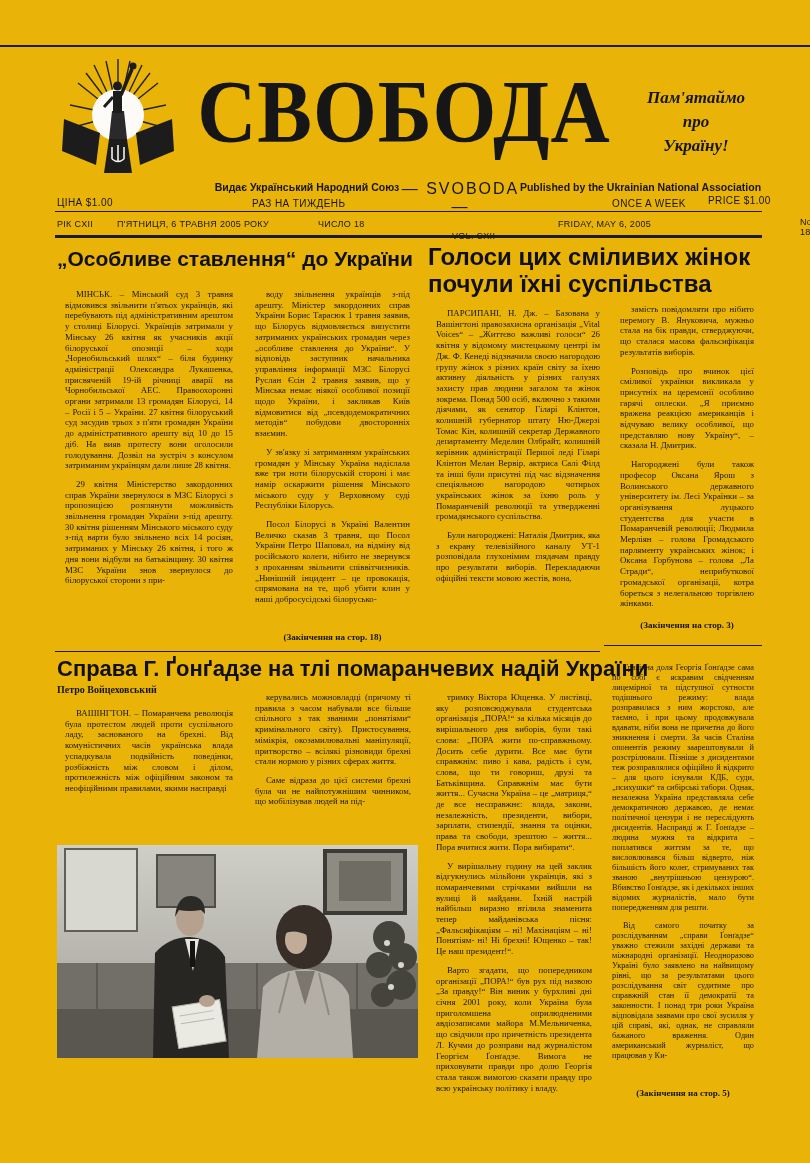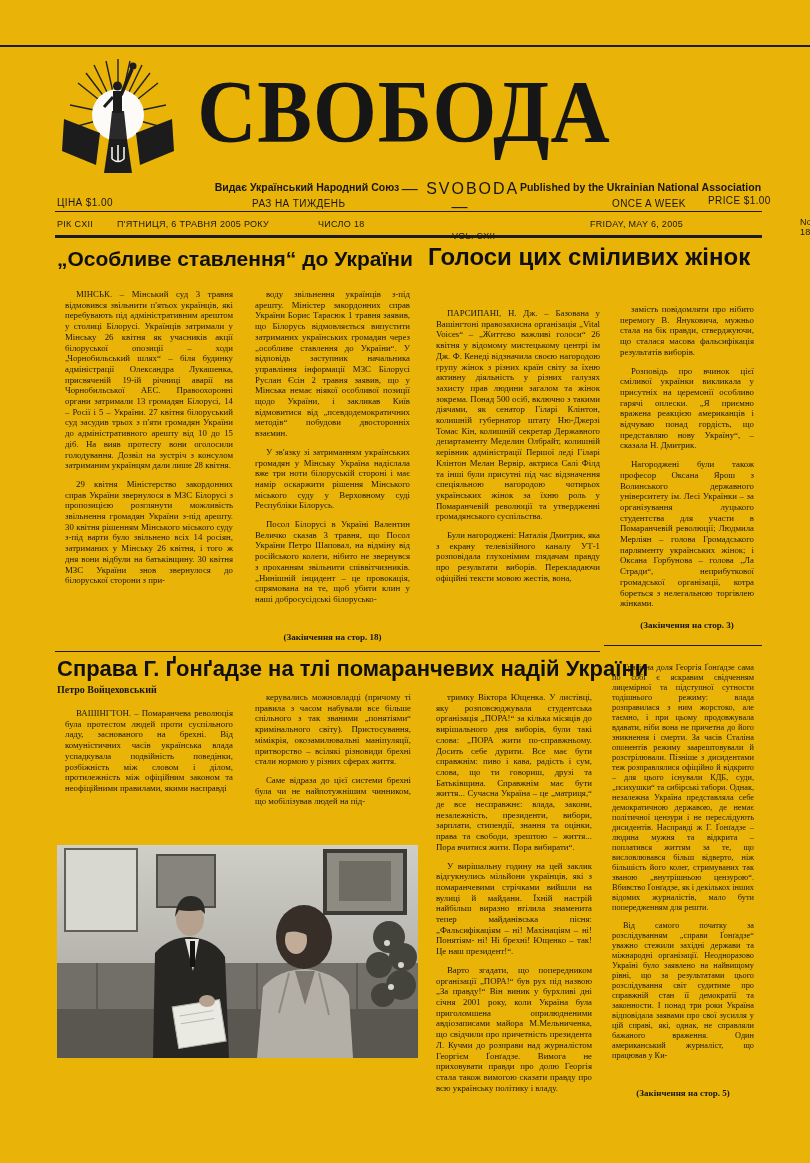--- a/index.html
+++ b/index.html
@@ -76,65 +76,71 @@
         <path d="M54,92 v12"></path>
           <path d="M60,90 v16"></path>
           <path d="M66,92 v12"></path>
         <path d="M54,104 q6,5 12,0"></path>
       </g>
     </svg>
   </div>
 
   <div class="abs np-title" style="left:182px;top:58px;width:444px;">СВОБОДА</div>
 
+  <div class="abs motto" style="left:632px;top:86px;width:128px;">
+    <div>Пам'ятаймо</div>
+    <div>про</div>
+    <div>Україну!</div>
+  </div>
 
   <div class="abs pub-ua" style="left:192px;top:181px;width:230px;">Видає Український Народний Союз</div>
   <div class="abs svoboda-latin" style="left:398px;top:180px;width:125px;">— SVOBODA —</div>
   <div class="abs pub-en" style="left:518px;top:181px;width:245px;">Published by the Ukrainian National Association</div>
 
   <div class="abs smallcap" style="left:57px;top:197px;">ЦІНА $1.00</div>
   <div class="abs smallcap" style="left:252px;top:198px;">РАЗ НА ТИЖДЕНЬ</div>
   <div class="abs smallcap" style="left:612px;top:198px;">ONCE A WEEK</div>
   <div class="abs smallcap" style="left:708px;top:195px;">PRICE $1.00</div>
 
   <div class="rule" style="left:55px;top:211px;width:707px;height:1px;"></div>
   <div class="dateline">
     <span class="abs" style="left:57px;top:219px;">РІК CXII</span>
     <span class="abs" style="left:117px;top:219px;">П'ЯТНИЦЯ, 6 ТРАВНЯ 2005 РОКУ</span>
     <span class="abs" style="left:318px;top:219px;">ЧИСЛО 18</span>
     <span class="abs" style="left:452px;top:217px;margin-top:14px;">VOL. CXII</span>
-    <span class="abs" style="left:558px;top:219px;margin-left:32px;">FRIDAY, MAY 6,  2005</span>
+    <span class="abs" style="left:558px;top:219px;">FRIDAY, MAY 6,  2005</span>
     <span class="abs" style="left:757px;top:217px;padding-left:43px;">No. 18</span>
   </div>
   <div class="rule" style="left:55px;top:235px;width:707px;height:3px;"></div>
 
   <div class="abs hl hl1" style="left:57px;top:247px;width:362px;">„Особливе ставлення“ до України</div>
 
   <div class="body-col" style="left:57px;top:281px;width:184px;height:366px;">
     <p>МІНСЬК. – Мінський суд 3 травня відмовився звільнити п'ятьох українців, які перебувають під адміністративним арештом у столиці Білорусі. Українців затримали у Мінську 26 квітня як учасників акції білоруської опозиції – ходи „Чорнобильський шлях“ – біля будинку адміністрації Олександра Лукашенка, присвяченій 19-ій річниці аварії на Чорнобильської АЕС. Правоохоронні органи затримали 13 громадян Білорусі, 14 – Росії і 5 – України. 27 квітня білоруський суд засудив трьох з п'яти громадян України до адміністративного арешту від 10 до 15 діб. На вияв протесту вони оголосили голодування. Дозвіл на зустріч з консулом затриманим українцям дали лише 28 квітня.</p>
     <p>29 квітня Міністерство закордонних справ України звернулося в МЗС Білорусі з пропозицією розглянути можливість звільнення громадян України з-під арешту. 30 квітня рішенням Мінського міського суду з-під варти було звільнено всіх 14 росіян, затриманих у Мінську 26 квітня, і того ж дня вони відбули на батьківщину. 30 квітня МЗС України знов звернулося до білоруської сторони з при-</p>
   </div>
   <div class="body-col" style="left:247px;top:281px;width:171px;height:342px;">
     <p>воду звільнення українців з-під арешту. Міністер закордонних справ України Борис Тарасюк 1 травня заявив, що Білорусь відмовляється випустити затриманих українських громадян через „особливе ставлення до України“. У відповідь заступник начальника управління інформації МЗС Білорусі Руслан Єсін 2 травня заявив, що у Мінська немає ніякої особливої позиції щодо України, і закликав Київ відмовитися від „псевдодемократичних методів“ побудови двосторонніх взаємин.</p>
     <p>У зв'язку зі затриманням українських громадян у Мінську Україна надіслала вже три ноти білоруській стороні і має намір оскаржити рішення Мінського міського суду у Верховному суді Республіки Білорусь.</p>
     <p>Посол Білорусі в Україні Валентин Величко сказав 3 травня, що Посол України Петро Шаповал, на відміну від російського колеги, нібито не звернувся з проханням звільнити співвітчизників. „Нинішній інцидент – це провокація, спрямована на те, щоб убити клин у наші добросусідські білорусько-</p>
   </div>
   <div class="cont" style="left:247px;top:632px;width:171px;">(Закінчення на стор. 18)</div>
 
   <div class="abs hl hl2" style="left:428px;top:243px;width:336px;">
     <div>Голоси цих сміливих жінок</div>
+    <div>почули їхні суспільства</div>
   </div>
 
   <div class="body-col" style="left:428px;top:300px;width:180px;height:348px;">
     <p>ПАРСИПАНІ, Н. Дж. – Базована у Вашінгтоні правозахисна організація „Vital Voices“ – „Життєво важливі голоси“ 26 квітня у відомому мистецькому центрі ім Дж. Ф. Кенеді  відзначила своєю нагородою групу жінок з різних країн світу за їхню активну діяльність у різних галузях захисту прав людини загалом та жінок зокрема. Понад 500 осіб, включно з такими діячами, як сенатор Гіларі Клінтон, колишній губернатор штату Ню-Джерзі Томас Кін, колишній секретар Державного департаменту Меделин Олбрайт, колишній керівник адміністрації Першої леді Гіларі Клінтон Мелан Вервір, актриса Салі Філд та інші були присутні під час відзначення спеціяльною нагородою чотирьох українських жінок за їхню роль у Помаранчевій революції та утвердженні громадянського суспільства.</p>
     <p>Були нагороджені: Наталія Дмитрик, яка з екрану телевізійного каналу УТ-1 розповідала глухонімим глядачам правду про результати виборів. Перекладаючи офіційні тексти мовою жестів, вона,</p>
   </div>
   <div class="body-col" style="left:612px;top:296px;width:150px;height:318px;">
     <p>замість повідомляти про нібито перемогу В. Януковича, мужньо стала на бік правди, стверджуючи, що сталася масова фальсифікація результатів виборів.</p>
-    <p>Розповідь про вчинок цієї сміливої українки викликала у присутніх на церемонії особливо гарячі оплески. „Я приємно вражена реакцією американців і відчуваю понад гордість, що представляю нову Україну“, – сказала Н. Дмитрик.</p>
+    <p>Розповідь про вчинок цієї сміливої українки викликала у присутніх на церемонії особливо гарячі оплески. „Я приємно вражена реакцією американців і відчуваю велику особливої, що представляю нову Україну“, – сказала Н. Дмитрик.</p>
     <p>Нагороджені були також професор Оксана Ярош з Волинського державного університету ім. Лесі Українки – за організування луцького студентства для участи в Помаранчевій революції; Людмила Мерліян – голова Громадського парляменту українських жінок; і Оксана Горбунова – голова „Ла Стради“, неприбуткової громадської організації, котра бореться з нелегальною торгівлею жінками.</p>
     <p>Оксана Горбунова на сцені однієї з залів Мистецького центру ім. Кенеді була вже вдруге. У 2002 році організація „Життєво важ-</p>
   </div>
   <div class="cont" style="left:612px;top:620px;width:150px;">(Закінчення на стор. 3)</div>
 
   <div class="rule" style="left:55px;top:651px;width:545px;height:1px;"></div>
   <div class="rule" style="left:604px;top:645px;width:158px;height:1px;"></div>
 
   <div class="abs hl hl3" style="left:57px;top:656px;width:545px;">Справа Г. Ґонґадзе на тлі помаранчевих надій України</div>
   <div class="abs byline" style="left:57px;top:684px;width:184px;">Петро Войцеховський</div>

